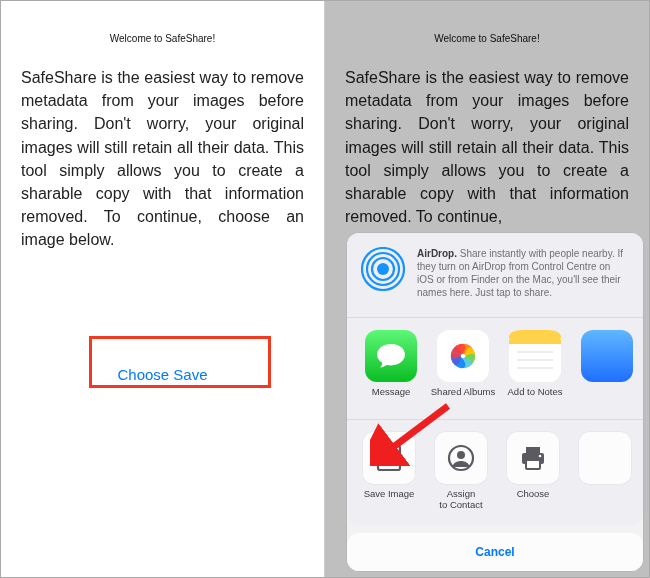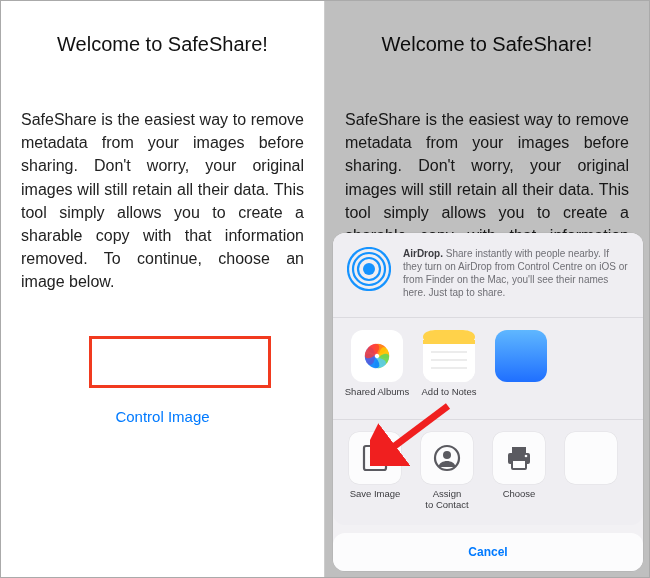--- a/index.html
+++ b/index.html
@@ -28,25 +28,25 @@
     position: absolute;
     inset: 0;
     background: rgba(0,0,0,.25);
     pointer-events: none;
   }
   .content {
     padding: 0 20px;
   }
   .welcome-title {
     text-align: center;
-    font-size: 20px;
+    font-size: 10px;
     font-weight: 400;
     color: #111;
     margin-top: 32px;
-    margin-bottom: 52px;
+    margin-bottom: 22px;
   }
   .body-text {
     font-size: 16px;
     line-height: 1.45;
     color: #222;
     text-align: justify;
   }
   .choose-wrap {
     margin-top: 100px;
     display: flex;
@@ -64,21 +64,21 @@
     border: 3px solid #f13a1f;
     left: 88px;
     top: 335px;
     width: 182px;
     height: 52px;
     pointer-events: none;
   }
   
   .sheet {
     position: absolute;
-    left: 8px;
+    left: 22px;
     right: 6px;
     bottom: 6px;
     background: #f2f1f4;
     border-radius: 12px 12px 12px 12px;
     display: flex;
     flex-direction: column;
     box-shadow: 0 0 0 0.5px rgba(0,0,0,.08);
   }
   .sheet-top {
     border-radius: 12px;
@@ -173,21 +173,21 @@
 </head>
 <body>
 
 <div class="outer">
 
   <div class="phone phone-left">
     <div class="content">
       <div class="welcome-title">Welcome to SafeShare!</div>
       <div class="body-text">SafeShare is the easiest way to remove metadata from your images before sharing.  Don't worry, your original images will still retain all their data.  This tool simply allows you to create a sharable copy with that information removed.   To continue, choose an image below.</div>
       <div class="choose-wrap">
-        <button class="choose-btn">Control Image</button>
+        <button class="choose-btn">Choose Save</button>
       </div>
     </div>
     <div class="highlight-box"></div>
   </div>
 
   <div class="phone phone-right">
     <div class="content">
       <div class="welcome-title">Welcome to SafeShare!</div>
       <div class="body-text">SafeShare is the easiest way to remove metadata from your images before sharing.  Don't worry, your original images will still retain all their data.  This tool simply allows you to create a sharable copy with that information removed.   To continue,</div>
     </div>
@@ -204,20 +204,28 @@
               <circle cx="22" cy="22" r="16" fill="none" stroke="#1593ff" stroke-width="2.2"></circle>
               <circle cx="22" cy="22" r="21" fill="none" stroke="#1593ff" stroke-width="2.2"></circle>
             </svg>
           </div>
           <div class="airdrop-text">
             <b>AirDrop.</b><span> Share instantly with people nearby. If they turn on AirDrop from Control Centre on iOS or from Finder on the Mac, you'll see their names here. Just tap to share.</span>
           </div>
         </div>
 
         <div class="app-row">
+          <div class="app-item">
+            <div class="app-tile tile-message">
+              <svg width="34" height="34" viewBox="0 0 34 34">
+                  <path d="M17 5C9 5 3 9.8 3 15.6c0 3.4 2.1 6.4 5.4 8.3-.3 1.6-1.1 3.4-2.3 4.6 2.6-.2 5-1.3 6.7-2.5 1.3.3 2.7.4 4.2.4 8 0 14-4.8 14-10.8S25 5 17 5z" fill="#fff"></path>
+                </svg>
+            </div>
+            <div class="app-label">Message</div>
+          </div>
           <div class="app-item">
             <div class="app-tile tile-photos">
               <svg width="40" height="40" viewBox="0 0 40 40">
                 <g transform="translate(20,20)">
                   <ellipse rx="9" ry="5" fill="#ff2d55" opacity=".78" transform="rotate(0) translate(0,-7)"></ellipse>
                   <ellipse rx="9" ry="5" fill="#ff9500" opacity=".78" transform="rotate(45) translate(0,-7)"></ellipse>
                   <ellipse rx="9" ry="5" fill="#ffcc00" opacity=".78" transform="rotate(90) translate(0,-7)"></ellipse>
                   <ellipse rx="9" ry="5" fill="#4cd964" opacity=".78" transform="rotate(135) translate(0,-7)"></ellipse>
                   <ellipse rx="9" ry="5" fill="#5ac8fa" opacity=".78" transform="rotate(180) translate(0,-7)"></ellipse>
                   <ellipse rx="9" ry="5" fill="#007aff" opacity=".78" transform="rotate(225) translate(0,-7)"></ellipse>

